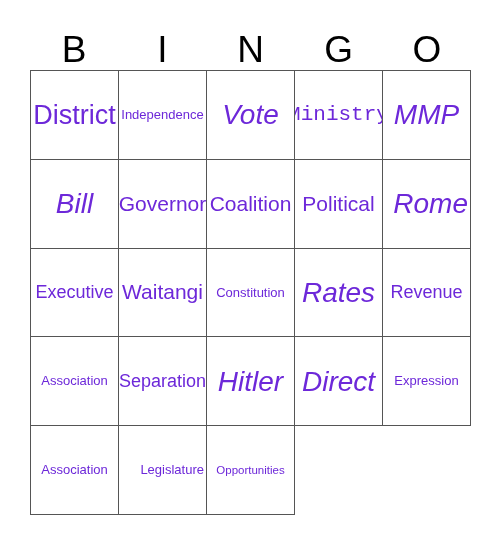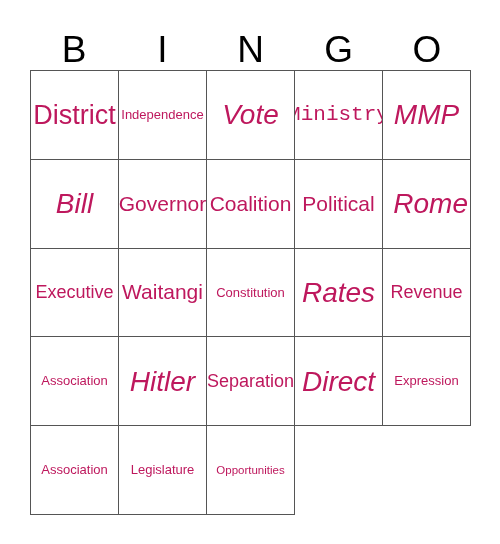--- a/index.html
+++ b/index.html
@@ -63,21 +63,21 @@
     display: flex;
     align-items: center;
     justify-content: center;
     overflow: hidden;
     background: #ffffff;
   }
   .cell-label {
     display: block;
     text-align: center;
     line-height: 1.05;
-    color: #be185d;
+    color: #6d28d9;
     white-space: nowrap;
     padding: 0 2px;
   }
   
   .fs-xl  { font-size: 28px; font-style: italic; }
   .fs-lg  { font-size: 27px; }
   .fs-md  { font-size: 21px; }
   .fs-sm  { font-size: 18px; }
   .fs-xs  { font-size: 13px; }
   .fs-xxs { font-size: 11.5px; }
@@ -142,36 +142,36 @@
       <span class="cell-label fs-xl">Rates</span>
     </div>
     <div class="cell" style="border-right-color: rgb(85, 85, 85); border-bottom-color: rgb(85, 85, 85);">
       <span class="cell-label fs-sm">Revenue</span>
     </div>
 
     <div class="cell" style="border-right-color: rgb(85, 85, 85); border-bottom-color: rgb(85, 85, 85);">
       <span class="cell-label fs-xs">Association</span>
     </div>
     <div class="cell" style="border-right-color: rgb(85, 85, 85); border-bottom-color: rgb(85, 85, 85);">
-      <span class="cell-label fs-xl">Hitler</span>
+      <span class="cell-label fs-sm">Separation</span>
     </div>
     <div class="cell" style="border-right-color: rgb(85, 85, 85); border-bottom-color: rgb(85, 85, 85);">
-      <span class="cell-label fs-sm">Separation</span>
+      <span class="cell-label fs-xl">Hitler</span>
     </div>
     <div class="cell" style="border-right-color: rgb(85, 85, 85); border-bottom-color: rgb(85, 85, 85);">
       <span class="cell-label fs-xl">Direct</span>
     </div>
     <div class="cell" style="border-right-color: rgb(85, 85, 85); border-bottom-color: rgb(85, 85, 85);">
       <span class="cell-label fs-xs">Expression</span>
     </div>
 
     <div class="cell" style="border-right-color: rgb(85, 85, 85); border-bottom-color: rgb(85, 85, 85);">
       <span class="cell-label fs-xs">Association</span>
     </div>
-    <div class="cell" style="border-right-color: rgb(85, 85, 85); border-bottom-color: rgb(85, 85, 85);">
+    <div class="cell" style="border-right-color: rgb(85, 85, 85); border-bottom-color: rgb(85, 85, 85); justify-content: flex-end;">
       <span class="cell-label fs-xs">Legislature</span>
     </div>
     <div class="cell" style="border-right-color: rgb(85, 85, 85); border-bottom-color: rgb(85, 85, 85);">
       <span class="cell-label fs-xxs">Opportunities</span>
     </div>
 
   </div>
 </div>
 
 </body></html>

